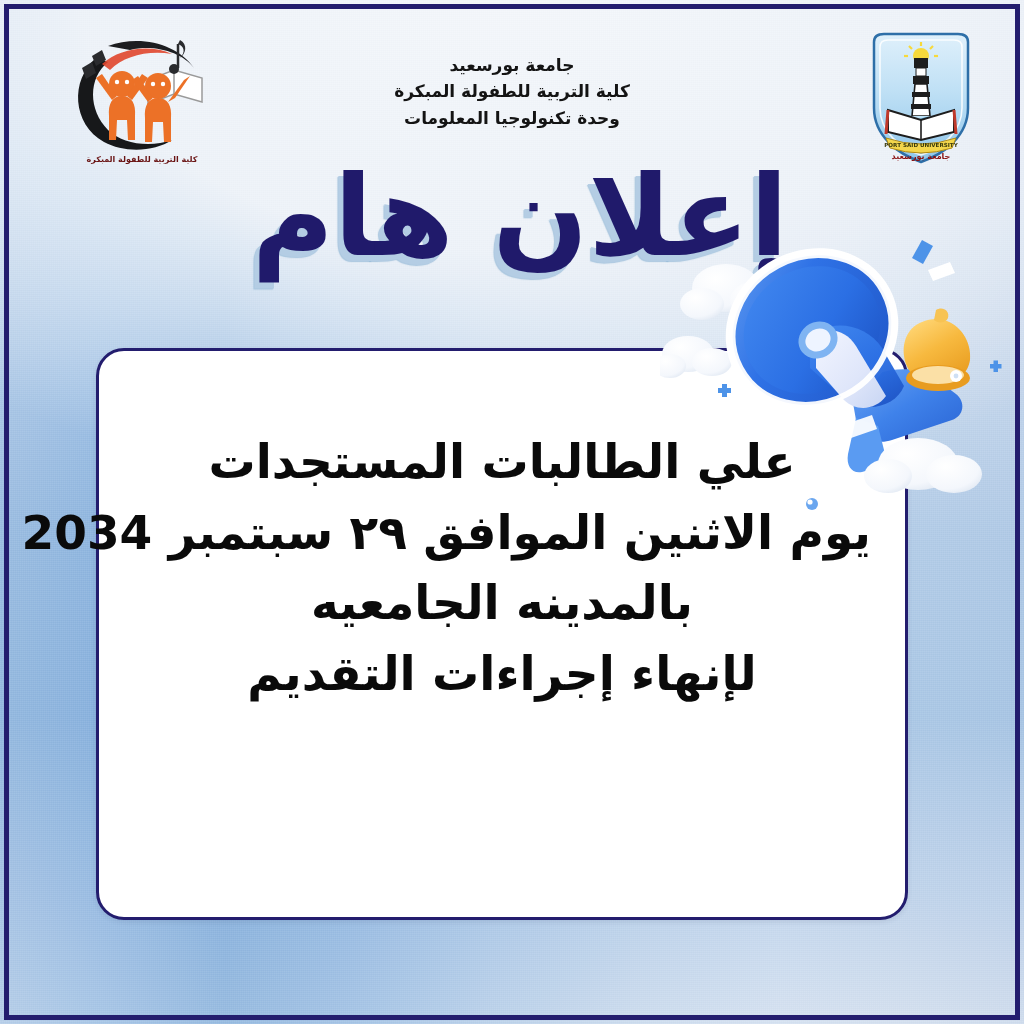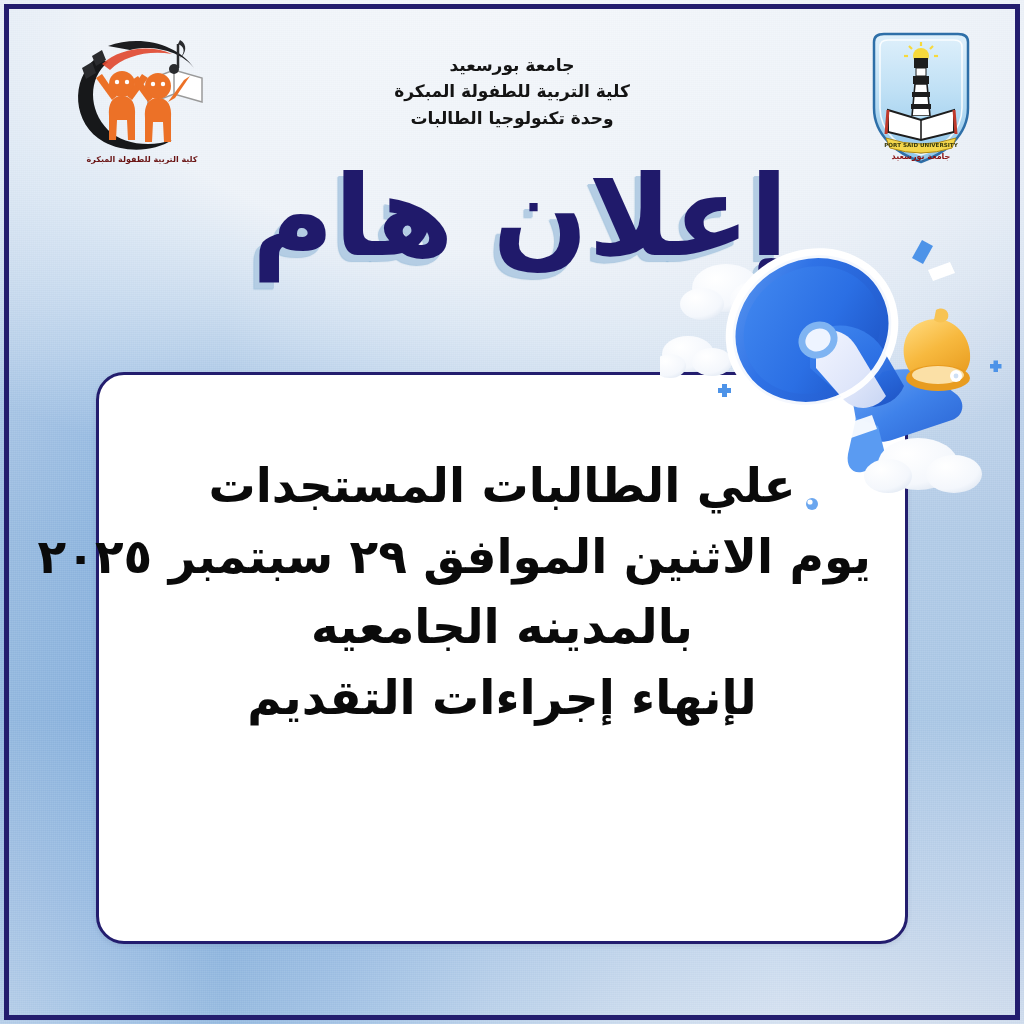--- a/index.html
+++ b/index.html
@@ -130,21 +130,20 @@
   #card {
     position: absolute;
     left: 96px; top: 348px;
     width: 812px; height: 572px;
     background: #ffffff;
     border: 3px solid #231d6e;
     border-radius: 28px;
     box-sizing: border-box;
     z-index: 15;
     box-shadow: 0 2px 5px rgba(40,50,90,.10);
-    margin-top: 24px;
   }
   #body-text {
     position: absolute;
     left: 34px; right: 34px;
     top: 76px;
     text-align: center;
     color: #0a0a0a;
     font-family: "DejaVu Sans", "Liberation Sans", sans-serif;
     font-weight: bold;
     font-size: 47px;
@@ -195,21 +194,21 @@
           <circle cx="91" cy="56" r="2.2"></circle>
             <circle cx="101" cy="56" r="2.2"></circle>
         </g>
       </svg>
       <div class="caption">كلية التربية للطفولة المبكرة</div>
     </div>
 
     <div id="header-text">
       <div>جامعة بورسعيد</div>
       <div>كلية التربية للطفولة المبكرة</div>
-      <div>وحدة تكنولوجيا الطالبات</div>
+      <div>وحدة تكنولوجيا المعلومات</div>
     </div>
 
     <div id="logo-university">
       <svg viewBox="0 0 110 140" width="110" height="140" aria-hidden="true">
         <defs>
           <linearGradient id="shieldg" x1="0" y1="0" x2="0" y2="1">
             <stop offset="0%" stop-color="#dff0fb"></stop>
             <stop offset="45%" stop-color="#bfe0f5"></stop>
             <stop offset="100%" stop-color="#8fc6ea"></stop>
           </linearGradient>
@@ -340,20 +339,20 @@
         <circle cx="30" cy="188" r="5" fill="#ffffff"></circle>
         <circle cx="152" cy="286" r="6" fill="#6aa6ef"></circle>
         <circle cx="150" cy="284" r="2.6" fill="#ffffff"></circle>
       </g>
     </svg>
   </div>
 
   <div id="card">
     <div id="body-text">
       <div class="line">علي الطالبات المستجدات</div>
-      <div class="line">يوم الاثنين الموافق ٢٩ سبتمبر ٢٠٢٥</div>
+      <div class="line">يوم الاثنين الموافق ٢٩ سبتمبر 2034</div>
       <div class="line">بالمدينه الجامعيه</div>
       <div class="line">لإنهاء إجراءات التقديم</div>
     </div>
   </div>
 
   <div id="frame"></div>
 </div>
 
 </body></html>

